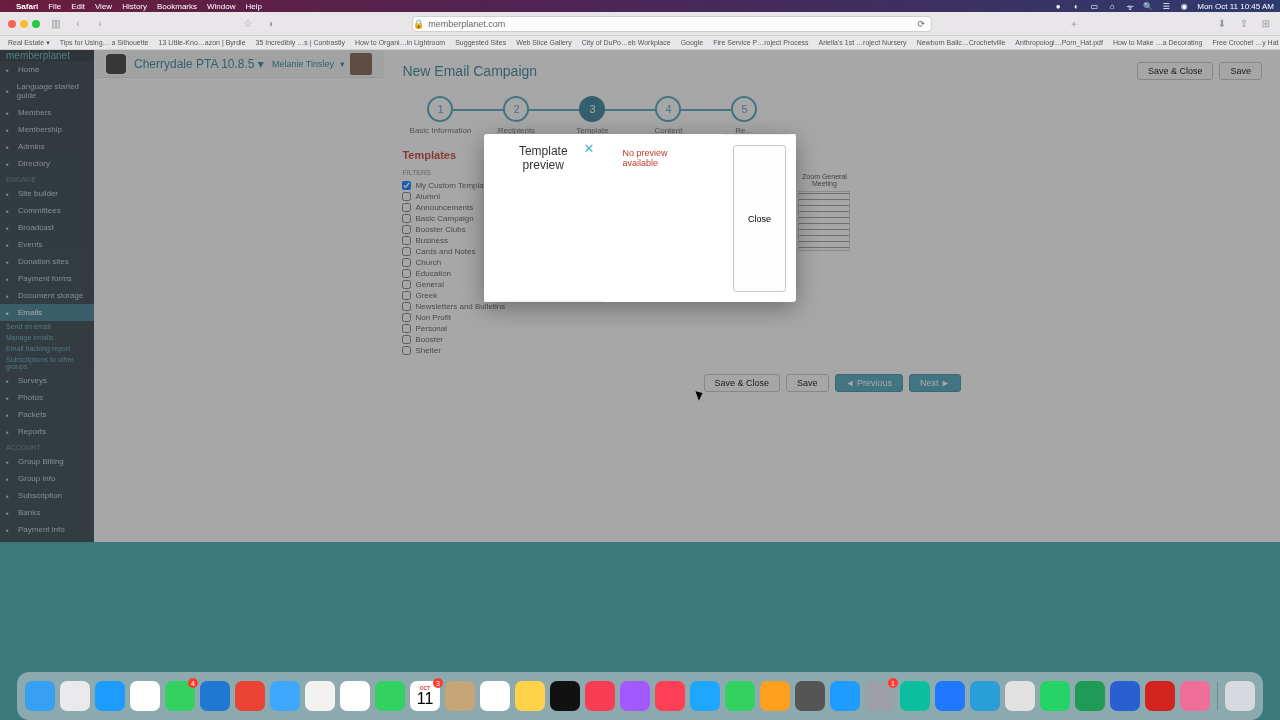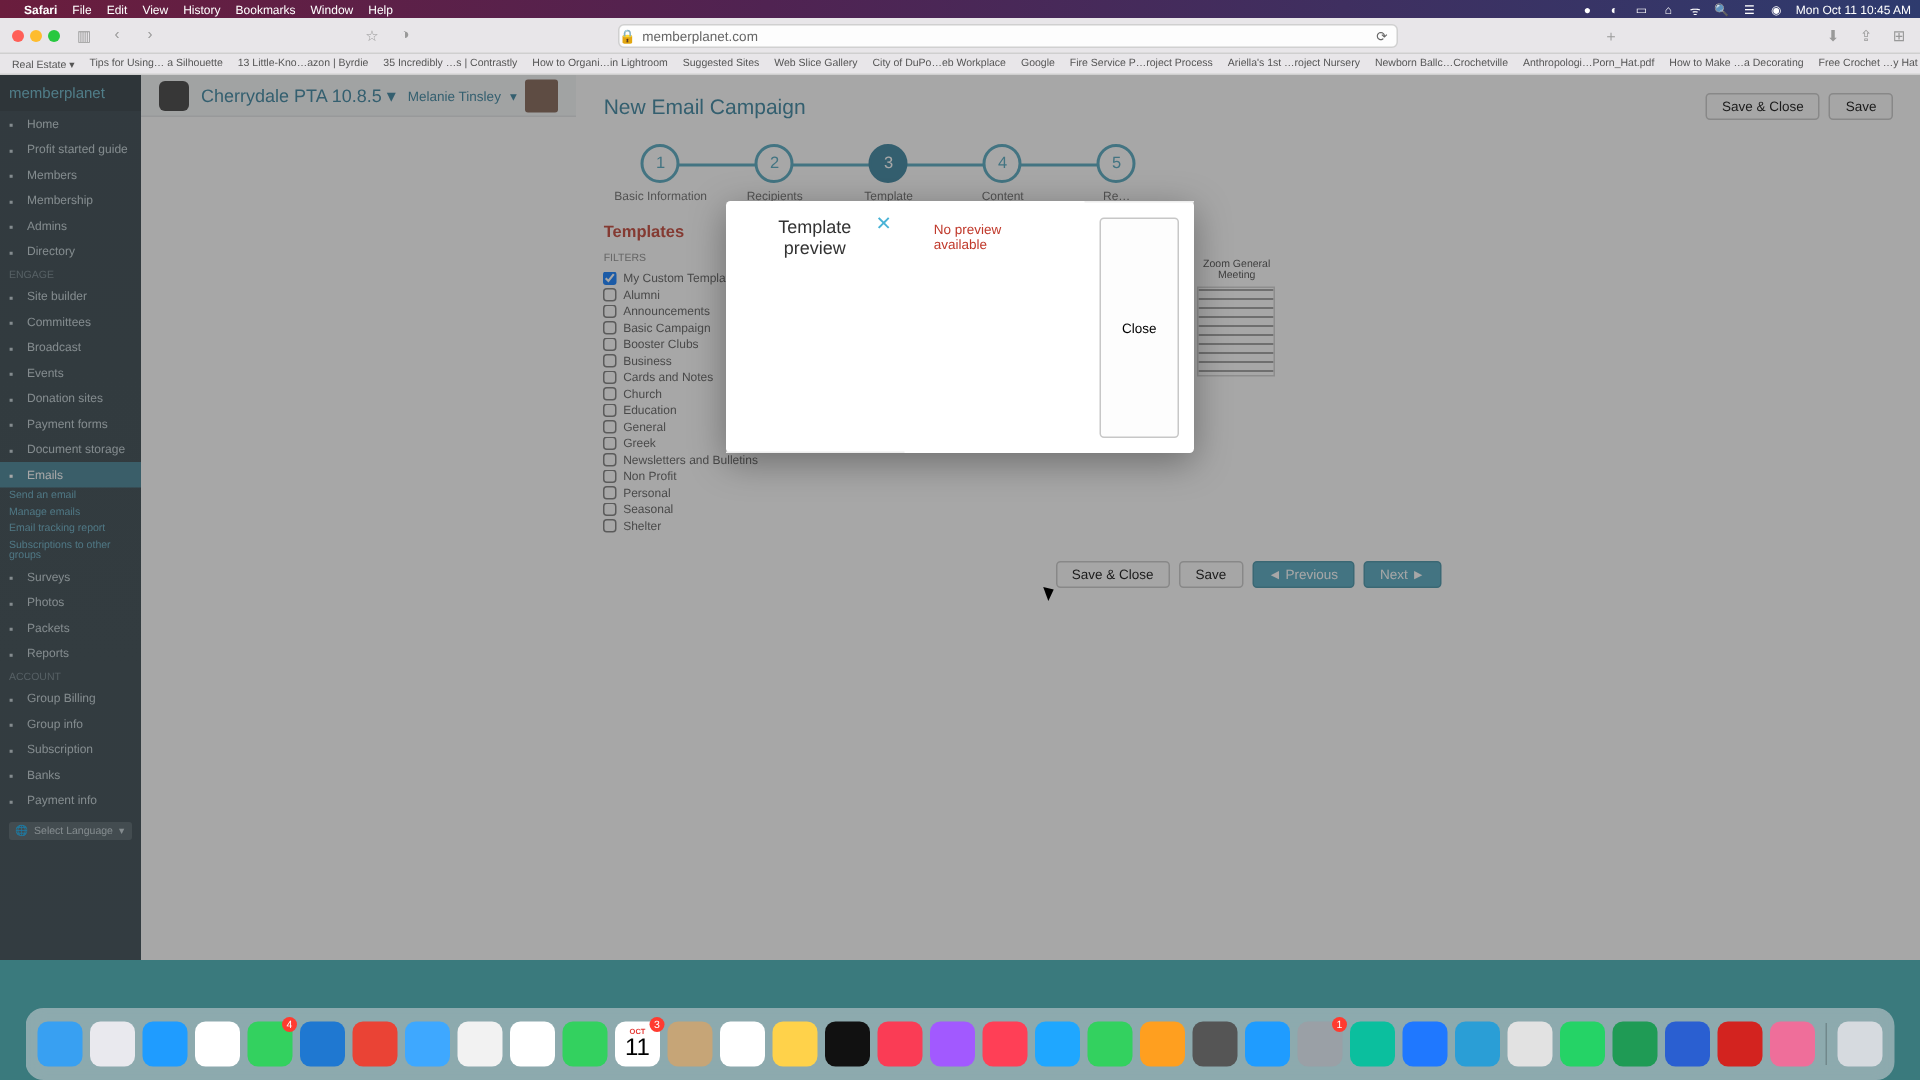--- a/index.html
+++ b/index.html
@@ -8,21 +8,21 @@
 .menubar .right{margin-left:auto;display:flex;gap:8px;align-items:center}
 .menubar .right span{font-size:8px}
 .browser-chrome{height:24px;background:#e8e6e9;border-bottom:1px solid #cfcfcf;display:flex;align-items:center;padding:0 8px;gap:10px}
 .traffic{display:flex;gap:4px}
 .traffic div{width:8px;height:8px;border-radius:50%}
 .tl-r{background:#ff5f57}.tl-y{background:#febc2e}.tl-g{background:#28c840}
 .url-bar{flex:1;max-width:520px;margin:0 auto;height:16px;background:#fdfdfd;border:1px solid #d0d0d0;border-radius:4px;font-size:9px;color:#666;display:flex;align-items:center;justify-content:center;gap:4px}
 .browser-chrome .nav-btn{width:12px;height:12px;color:#999;font-size:10px;display:flex;align-items:center;justify-content:center}
 .favorites{height:14px;background:#e8e6e9;border-bottom:1px solid #cfcfcf;display:flex;align-items:center;padding:0 6px;gap:6px;font-size:7px;color:#555;overflow:hidden;white-space:nowrap}
 .favorites span{padding:0 2px}
-.app{position:relative;height:590px;display:flex;background:#0369a1}
+.app{position:relative;height:492px;display:flex;background:#0369a1}
 .sidebar{width:94px;background:linear-gradient(#2a3a42,#2d3d45);color:#bfcdd2;font-size:8px;display:flex;flex-direction:column;overflow-y:auto}
 .sidebar .brand{height:24px;color:#61b2c7;font-size:10px;display:flex;align-items:center;padding:0 6px;background:#243138}
 .side-item{padding:4px 6px;display:flex;align-items:center;gap:4px;cursor:pointer}
 .side-item .ico{width:8px;height:8px;display:inline-block}
 .side-item.active{background:#3a7a8f;color:#fff}
 .side-sub{padding:2px 6px 2px 6px;color:#5fa9c0;font-size:7px;cursor:pointer}
 .side-head{padding:4px 6px 2px;color:#6d7f87;font-size:7px;text-transform:uppercase}
 .side-lang{margin:6px;padding:2px 4px;background:#4a5a62;border-radius:2px;display:flex;align-items:center;gap:4px;font-size:7px}
 .topbar{height:28px;background:#f5f7f8;border-bottom:1px solid #e3e6e8;display:flex;align-items:center;padding:0 12px;gap:8px}
 .topbar .paw{width:20px;height:20px;background:#333;border-radius:4px}
@@ -139,21 +139,21 @@
 
   <div class="sidebar">
     <div class="brand">memberplanet</div>
     <div id="side-main">
         <div class="side-item">
           <span class="ico">▪</span>
           <span>Home</span>
         </div>
         <div class="side-item">
           <span class="ico">▪</span>
-          <span>Profit started guide</span>
+          <span>Language started guide</span>
         </div>
         <div class="side-item">
           <span class="ico">▪</span>
           <span>Members</span>
         </div>
         <div class="side-item">
           <span class="ico">▪</span>
           <span>Membership</span>
         </div>
         <div class="side-item">
@@ -357,21 +357,21 @@
               <label>
                 <input type="checkbox" style="">
                 <span>Non Profit</span>
               </label>
               <label>
                 <input type="checkbox" style="">
                 <span>Personal</span>
               </label>
               <label>
                 <input type="checkbox" style="">
-                <span>Seasonal</span>
+                <span>Booster</span>
               </label>
               <label>
                 <input type="checkbox" style="">
                 <span>Shelter</span>
               </label>
             </div>
         </div>
         <div class="templates" id="tplgrid">
             <div class="tpl">
               <div class="nm">General Meeting</div>

